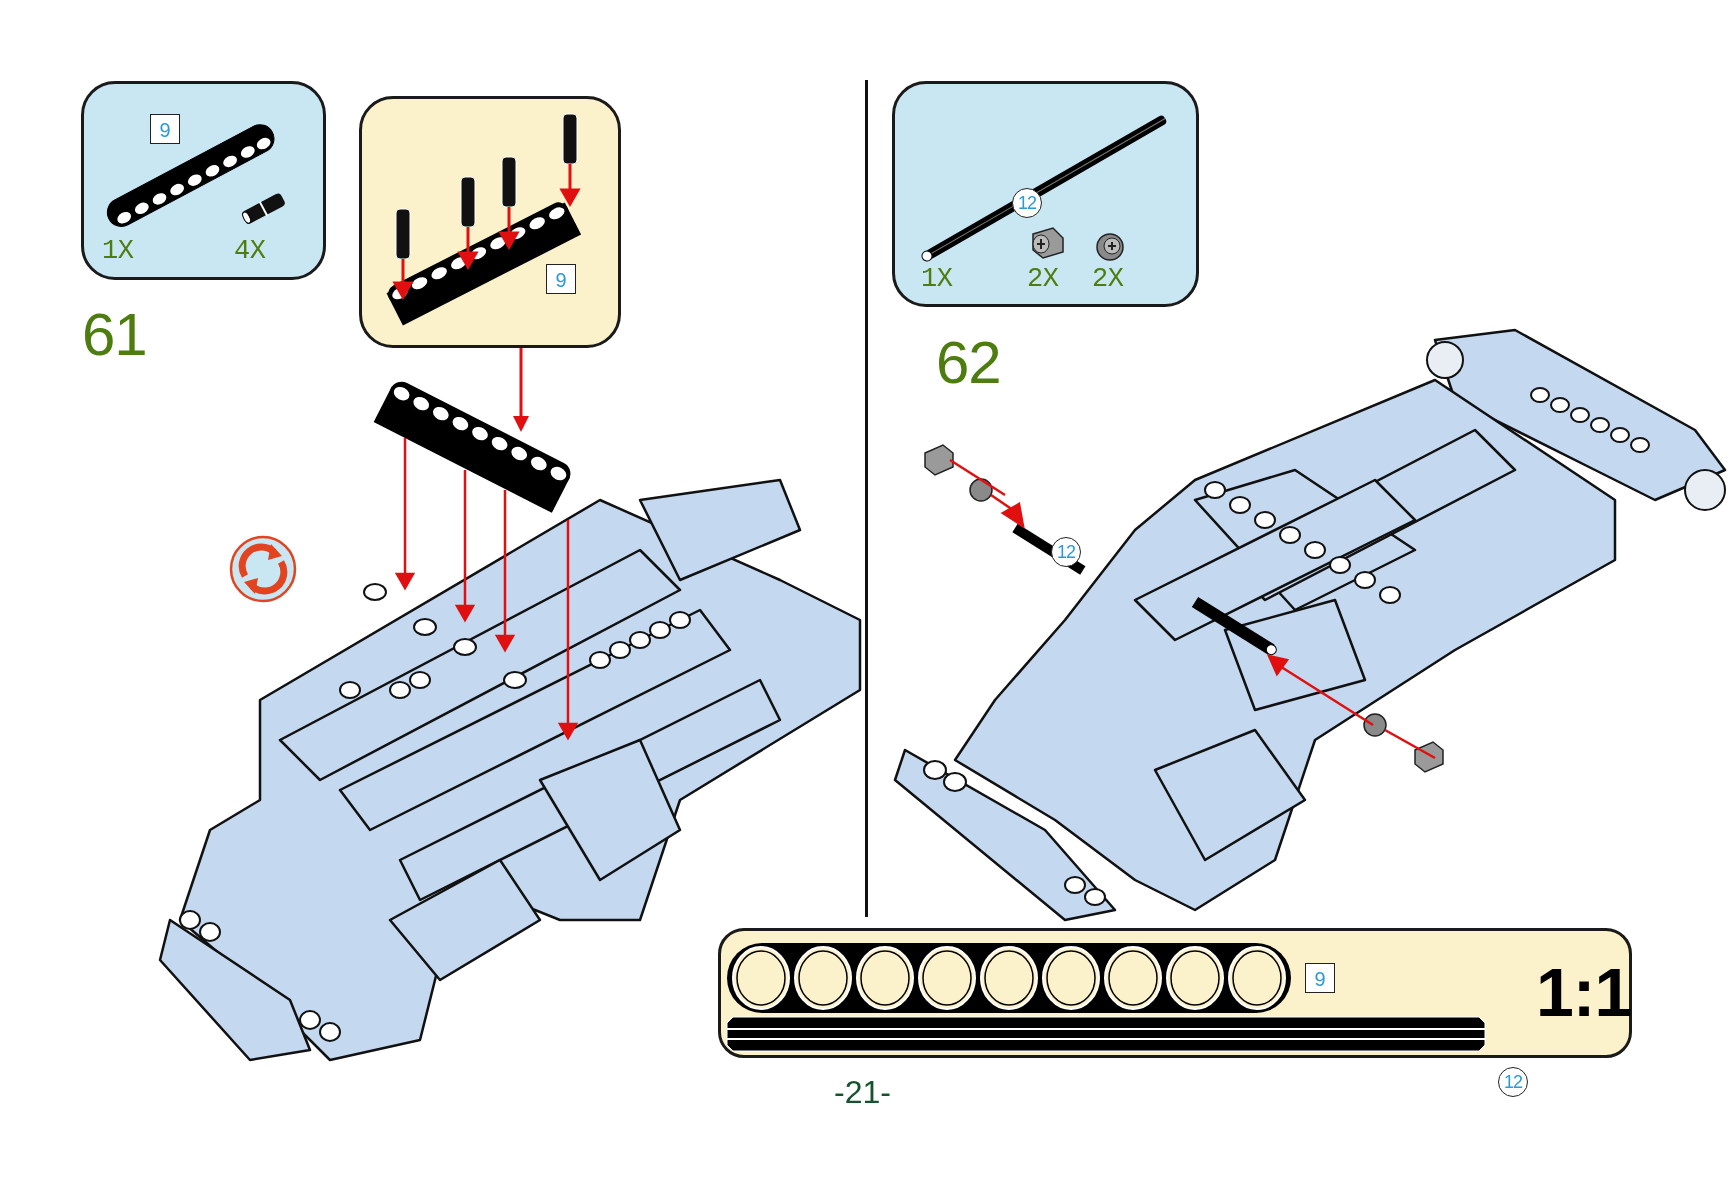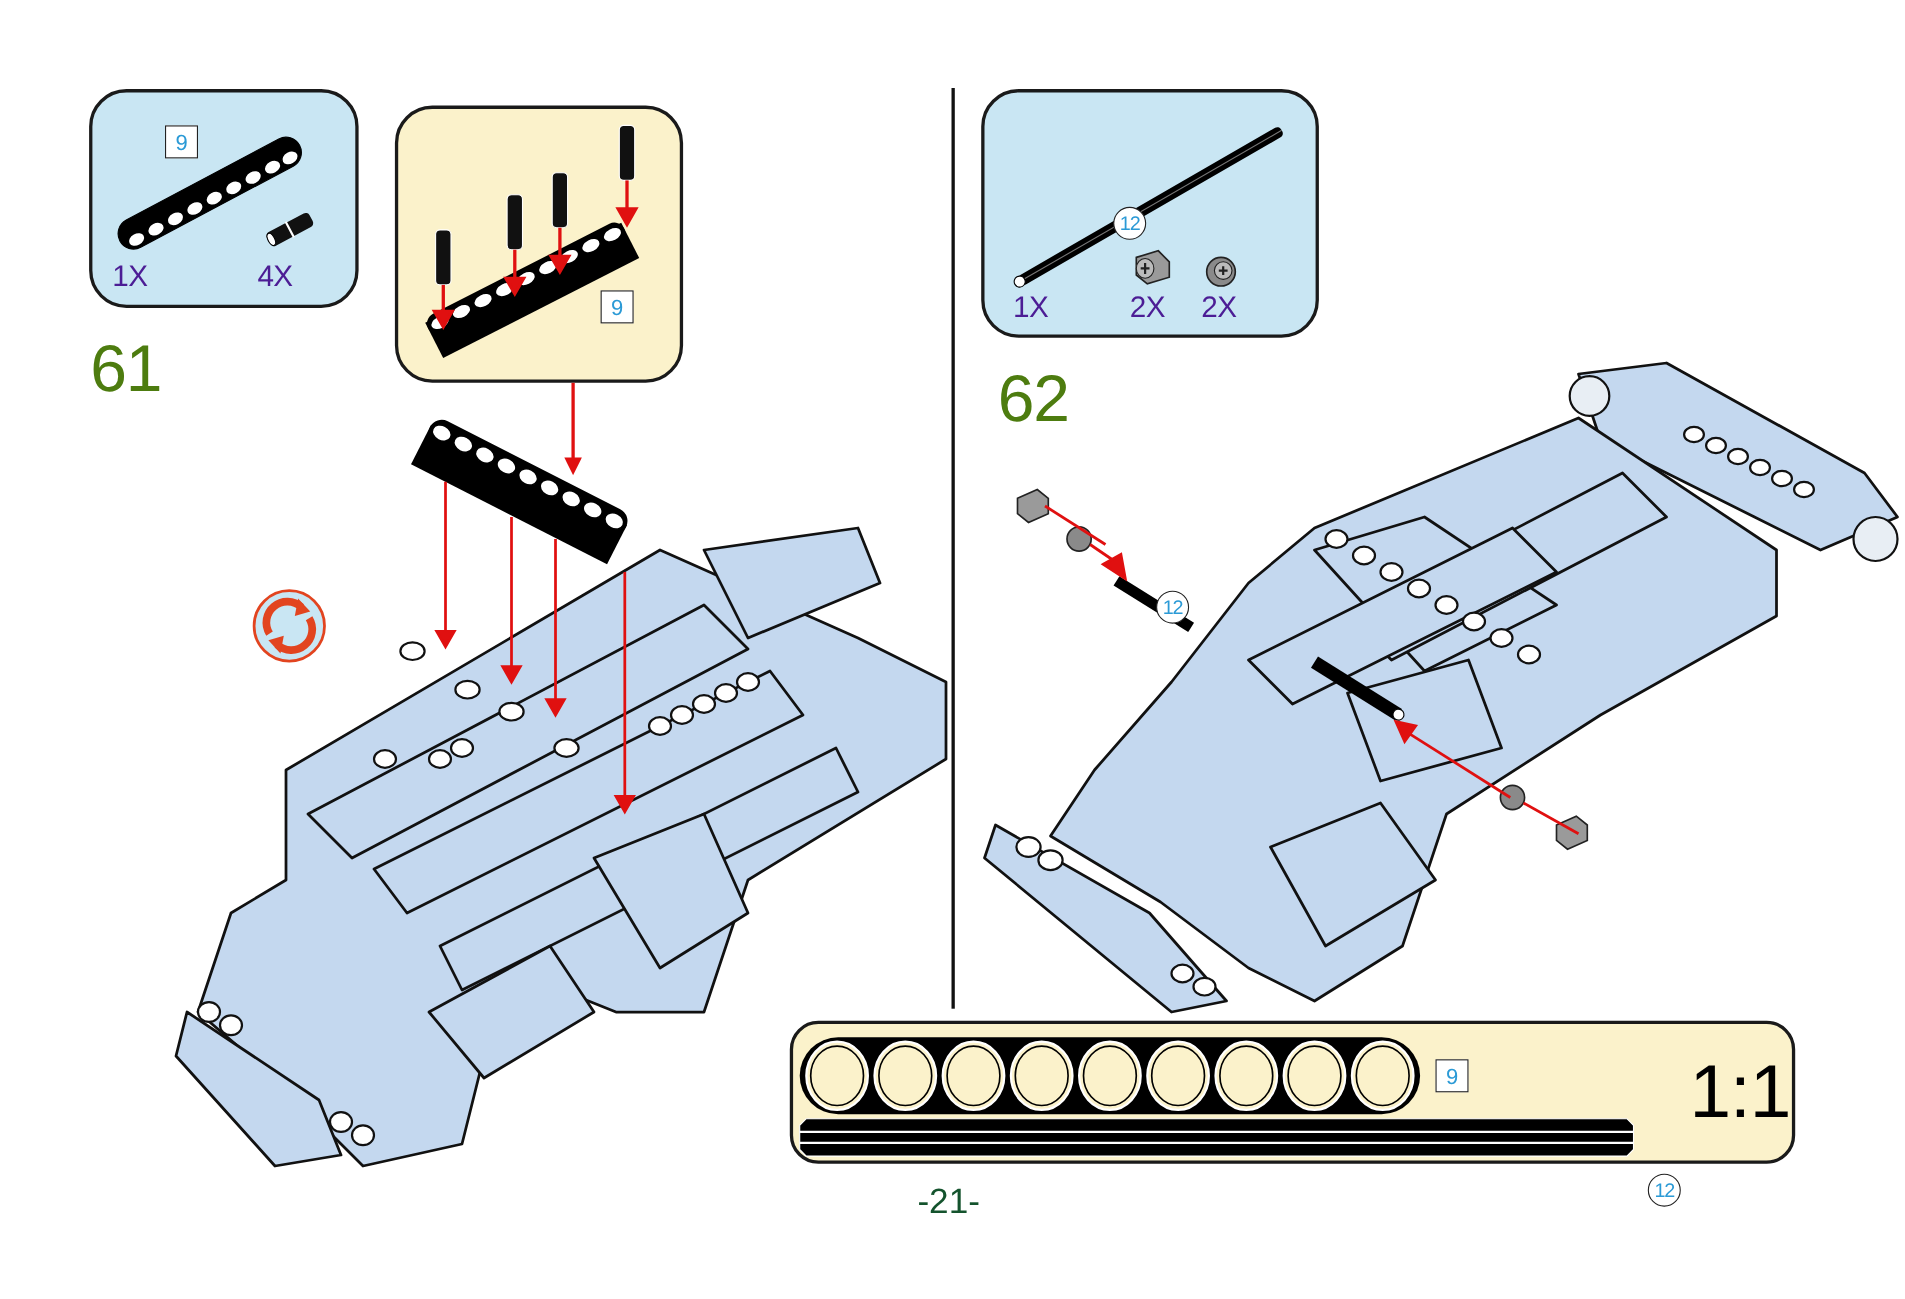--- a/index.html
+++ b/index.html
@@ -1,29 +1,29 @@
 <!DOCTYPE html>
 <html><head>
 <meta charset="utf-8">
 <style>
   html, body { margin: 0; padding: 0; background: #ffffff; }
   body { width: 1732px; height: 1181px; position: relative; overflow: hidden;
          font-family: "Liberation Sans", sans-serif; }
   .parts-box { position: absolute; background: #c9e6f3; border: 3px solid #1a1a1a; border-radius: 34px; box-sizing: border-box; }
   .sub-box { position: absolute; background: #fbf2cb; border: 3px solid #1a1a1a; border-radius: 34px; box-sizing: border-box; }
-  .qty { position: absolute; font-size: 27px; color: #4c1d95; font-family: Liberation Sans, sans-serif; letter-spacing: -0.5px; }
+  .qty { position: absolute; font-size: 27px; color: #4d7c0f; font-family: Liberation Mono, monospace; letter-spacing: -0.5px; }
   .step-num { position: absolute; font-size: 60px; font-weight: normal; color: #4d7c0f; letter-spacing: -1px; }
   .len-square { position: absolute; width: 30px; height: 30px; background: #fff; border: 1.5px solid #222;
                 color: #2b9ad6; font-size: 20px; text-align: center; line-height: 30px; box-sizing: border-box; }
   .len-circle { position: absolute; width: 30px; height: 30px; background: #fff; border: 1.5px solid #222; border-radius: 50%;
                 color: #2b9ad6; font-size: 18px; text-align: center; line-height: 28px; box-sizing: border-box; letter-spacing: -1px; margin-top: 48px; }
   .divider { position: absolute; left: 865px; top: 80px; width: 3px; height: 837px; background: #111; }
   .ruler-box { position: absolute; left: 718px; top: 928px; width: 914px; height: 130px; background: #fbf2cb;
                border: 3px solid #1a1a1a; border-radius: 26px; box-sizing: border-box; }
-  .ratio { position: absolute; font-size: 68px; font-weight: normal; color: #000; letter-spacing: -1px; }
+  .ratio { position: absolute; font-size: 68px; font-weight: bold; color: #000; letter-spacing: -1px; }
   .page-num { position: absolute; font-size: 32px; color: #14532d; }
   svg { position: absolute; overflow: visible; }
 </style>
 </head>
 <body>
 
 <div class="parts-box" style="left:81px; top:81px; width:245px; height:199px;">
   <div class="len-square" style="left:66px; top:30px;">9</div>
   <svg width="245" height="199" style="left:0;top:0;">
     <g transform="translate(25,135) rotate(-28)">
@@ -182,21 +182,21 @@
   <svg width="34" height="34" style="left:198px; top:146px;">
     <circle cx="17" cy="17" r="13" fill="#8a8a8a" stroke="#222" stroke-width="1.5"></circle>
     <circle cx="19" cy="16" r="8" fill="#bbb" stroke="#222"></circle>
     <path d="M15,16 h8 M19,12 v8" stroke="#222" stroke-width="2"></path>
   </svg>
   <div class="qty" style="left:26px; top:180px;">1X</div>
   <div class="qty" style="left:132px; top:180px;">2X</div>
   <div class="qty" style="left:197px; top:180px;">2X</div>
 </div>
 
-<div class="step-num" style="left:907px; top:328px;">62</div>
+<div class="step-num" style="left:936px; top:328px;">62</div>
 
 <svg width="830" height="620" style="left:895px; top:300px;">
   <g fill="#c4d8ef" stroke="#111" stroke-width="2.5" stroke-linejoin="round">
     <polygon points="540,40 620,30 800,130 830,170 760,200 700,170 560,100"></polygon>
     <polygon points="300,180 540,80 720,200 720,260 560,350 420,440 380,560 300,610 240,580 160,520 60,460 100,400 170,320 240,230"></polygon>
     <polygon points="300,200 400,170 520,250 400,310"></polygon>
     <polygon points="330,260 580,130 620,170 370,300"></polygon>
     <polygon points="240,300 480,180 520,220 280,340"></polygon>
     <polygon points="10,450 150,530 220,610 170,620 0,480"></polygon>
     <polygon points="260,470 360,430 410,500 310,560"></polygon>

